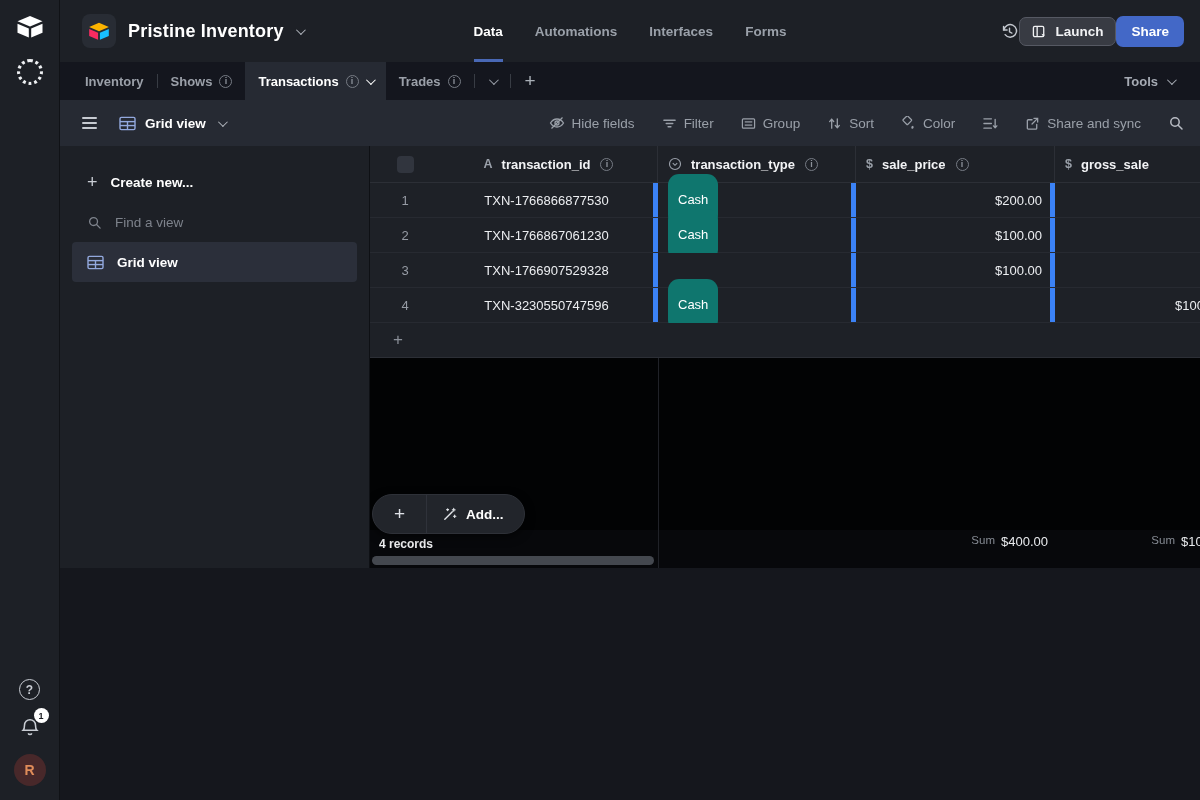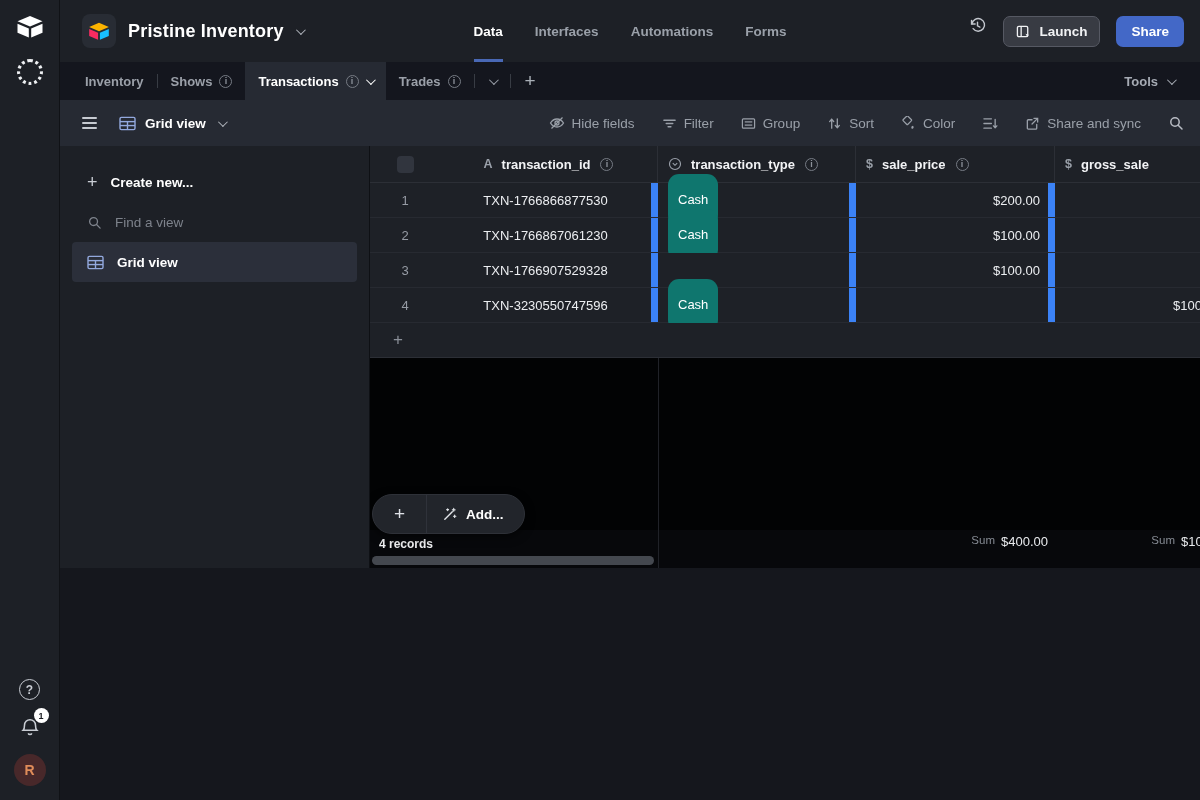--- a/index.html
+++ b/index.html
@@ -38,21 +38,21 @@
   .title { font-size:18px; font-weight:700; letter-spacing:.2px; color:#fff; }
   .chev { display:inline-block; width:7px; height:7px; border-right:1.6px solid currentColor;
           border-bottom:1.6px solid currentColor; transform:rotate(45deg) translateY(-2px); }
   .title-chev { color:#aeb2ba; margin-left:12px; }
   .nav { position:absolute; left:0; right:0; top:0; height:62px; display:flex;
          justify-content:center; gap:32px; pointer-events:none; }
   .nav-item { pointer-events:auto; display:flex; align-items:center; height:100%;
               color:#9aa0a9; font-weight:600; font-size:13.5px; border-bottom:3px solid transparent;
               padding-top:3px; }
   .nav-item.active { color:#fff; border-bottom-color:#4968b5; }
-  .header-right { margin-left:auto; display:flex; gap:16px; z-index:2; }
+  .header-right { margin-left:auto; display:flex; align-items:center; gap:0; z-index:2; }
   .history-btn { color:#c3c7ce; display:flex; }
   .launch-btn { display:flex; gap:8px; align-items:center; background:#383b43;
                 border:1px solid #565963; border-radius:7px; padding:6px 12px;
                 font-size:13.5px; font-weight:600; color:#f1f2f4; cursor:pointer; }
   .share-btn { background:#4368c7; border:none; border-radius:7px; padding:8px 15px;
                font-size:13.5px; font-weight:600; color:#fff; cursor:pointer; }
 
   
   .tabbar { height:38px; background:#14161e; display:flex; align-items:stretch;
             padding-left:12px; color:#9ba0a9; flex:none; }
@@ -101,21 +101,21 @@
   .hcell .ficon { color:#9aa0a9; font-weight:600; font-size:12.5px; margin-right:9px; display:flex; }
   .c-num  { width:70px;  border-right:none !important; justify-content:center; }
   .c-id   { width:218px; justify-content:center; }
   .c-type { width:198px; padding-left:10px; }
   .c-price{ width:199px; padding-left:10px; }
   .c-gross{ width:180px; padding-left:10px; }
   .hcell .info-icon { margin-left:10px; }
   .checkbox { width:17px; height:17px; border-radius:4px; background:#31353e; }
 
   .gridrow { height:35px; background:#1e2127; border-bottom:1px solid #272a31; }
-  .cell { display:flex; align-items:center; border-right:7px solid #3b82f6;
+  .cell { display:flex; align-items:center; border-right:5px solid #3b82f6;
           color:#eceef1; font-size:13px; }
   .cell.c-num { color:#969ba4; justify-content:center; }
   .cell.c-price, .cell.c-gross { justify-content:flex-end; padding:0 8px 0 0; }
   .pill { display:inline-block; background:#0f766e; color:#fff; border-radius:11px;
           padding:18px 10px; font-size:13px; line-height:16px; }
   .pill:empty { display:none; }
 
   .addrow { height:35px; background:#1e2127; border-bottom:1px solid #2c2f36;
             align-items:center; }
   .addrow .plus-glyph { margin-left:23px; color:#8a8f98; font-size:17px; }
@@ -180,22 +180,22 @@
           <polygon points="14,1 26.5,6.3 14,11.6 1.5,6.3" fill="#fcb400"></polygon>
           <polygon points="1.5,8.8 12.8,13.6 12.8,22.6 1.5,17.8" fill="#f82b60"></polygon>
           <polygon points="15.2,13.6 26.5,8.8 26.5,17.8 15.2,22.6" fill="#18bfff"></polygon>
         </svg>
       </div>
       <span class="title">Pristine Inventory</span>
       <span class="chev title-chev"></span>
 
       <div class="nav">
         <div class="nav-item active">Data</div>
+        <div class="nav-item">Automations</div>
         <div class="nav-item">Interfaces</div>
-        <div class="nav-item">Automations</div>
         <div class="nav-item">Forms</div>
       </div>
 
       <div class="header-right">
         <div class="history-btn">
           <svg width="19" height="19" viewBox="0 0 24 24" fill="none" stroke="#c3c7ce" stroke-width="1.8" stroke-linecap="round">
             <path d="M4.5 5.5 V10 H9"></path>
             <path d="M5 10a8 8 0 1 1 1.5 6"></path>
             <path d="M12 8v4.5l3 1.5"></path>
           </svg>

